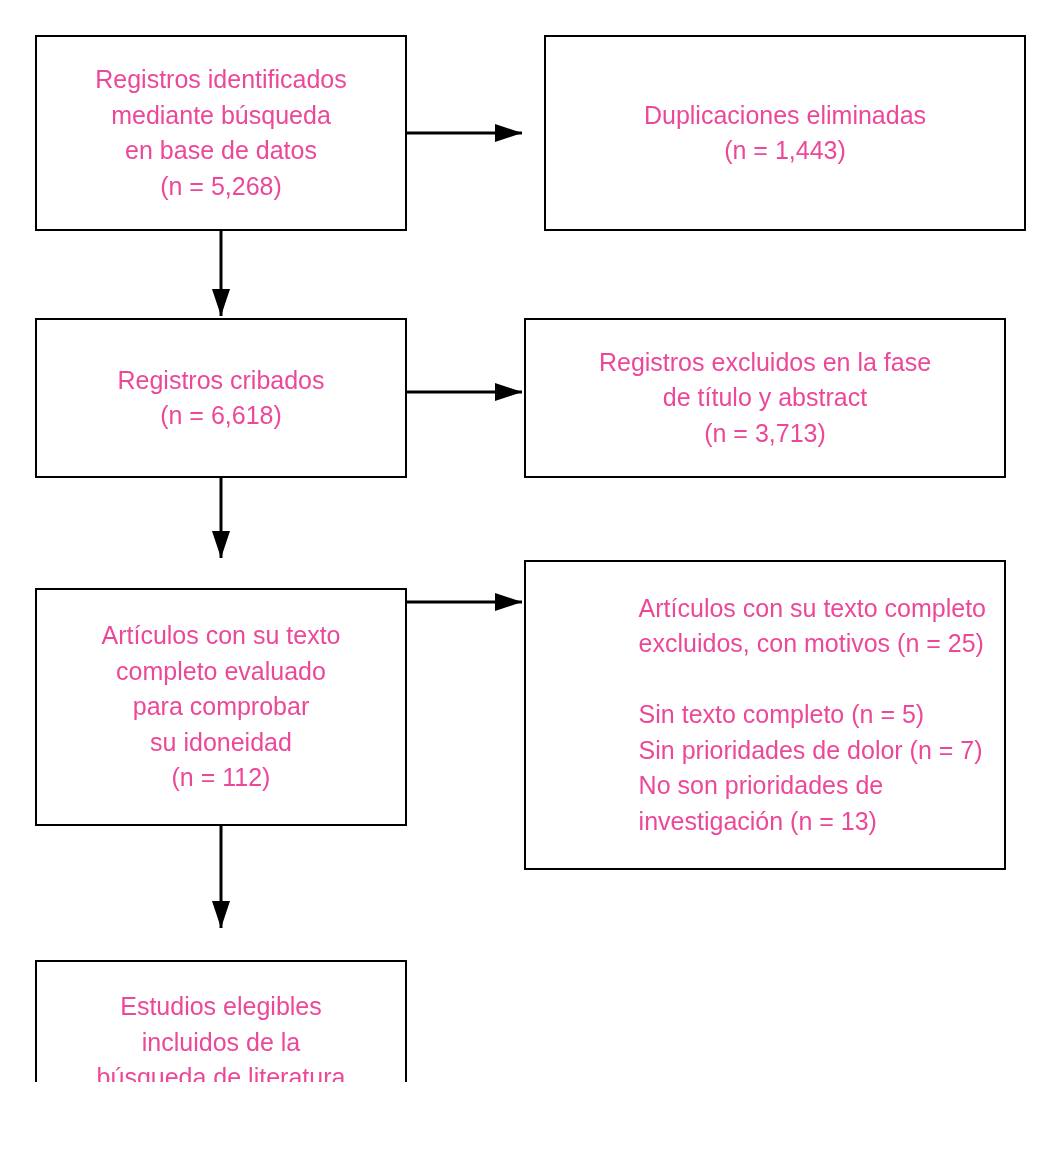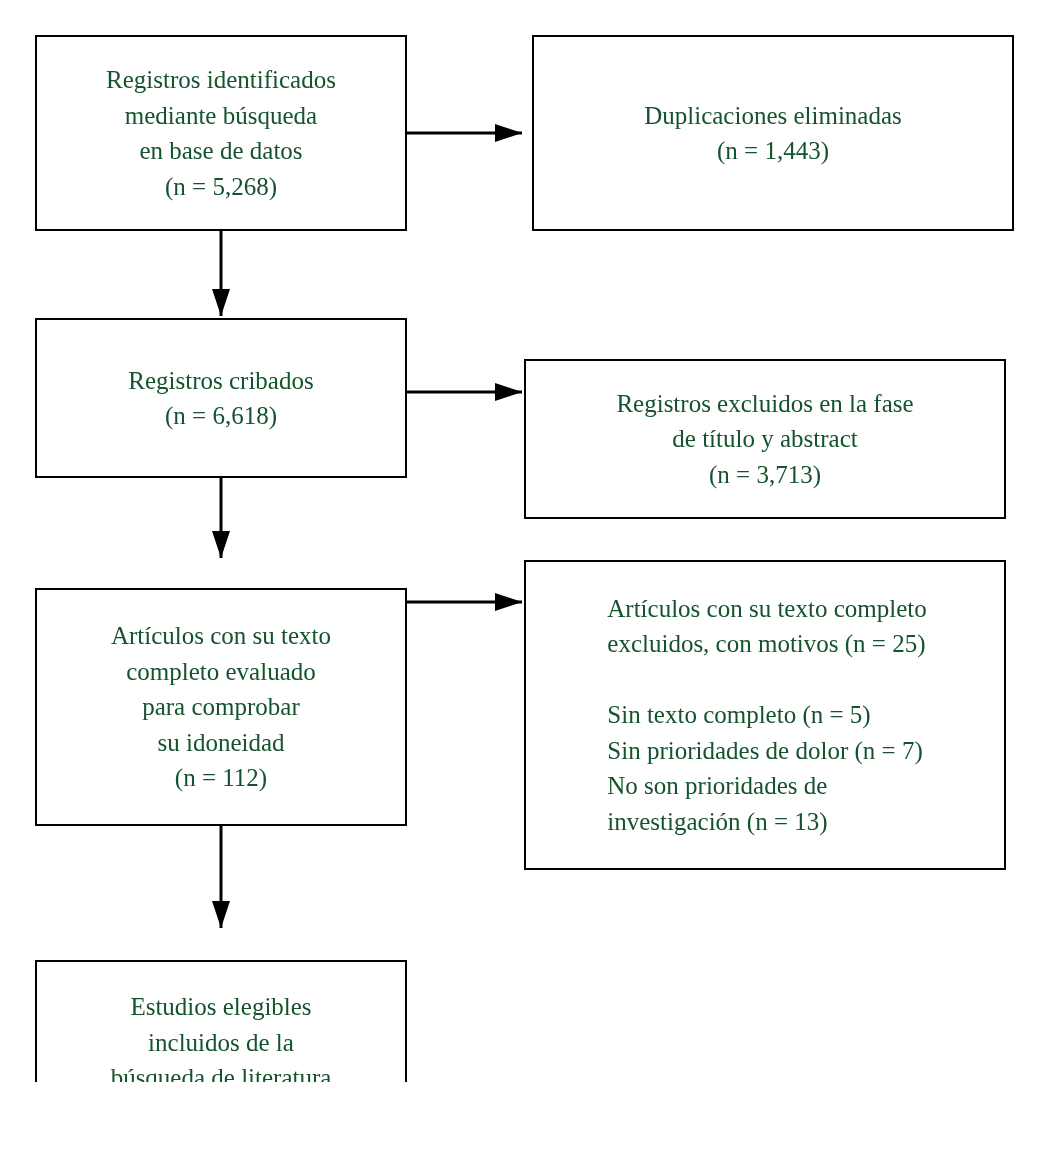--- a/index.html
+++ b/index.html
@@ -5,60 +5,60 @@
   html, body {
     margin: 0;
     padding: 0;
     background: #ffffff;
   }
   .canvas {
     position: relative;
     width: 1064px;
     height: 1082px;
     background: #ffffff;
-    font-family: Liberation Serif, serif;
-    color: #14532d;
+    font-family: Liberation Sans, sans-serif;
+    color: #ec4899;
   }
   .flow-box {
     position: absolute;
     box-sizing: border-box;
     border: 2px solid #000000;
     background: #ffffff;
     display: flex;
     align-items: center;
     justify-content: center;
     font-size: 25px;
     line-height: 1.42;
   }
   .flow-box .box-text {
     white-space: pre-line;
     text-align: center;
     padding: 6px 10px;
   }
   .flow-box.left-align {
-    justify-content: center;
+    justify-content: flex-end;
     align-items: center;
   }
   .flow-box.left-align .box-text {
     text-align: left;
     padding: 10px 18px 10px 22px;
   }
   .arrow-layer {
     position: absolute;
     left: 0;
     top: 0;
     width: 1064px;
     height: 1158px;
     pointer-events: none;
   }
   
   #box-identified        { left: 35px;  top: 35px;  width: 372px; height: 196px; }
-  #box-duplicates        { left: 532px; top: 35px;  width: 482px; height: 196px; }
+  #box-duplicates        { left: 544px; top: 35px;  width: 482px; height: 196px; }
   #box-screened          { left: 35px;  top: 318px; width: 372px; height: 160px; }
-  #box-excluded-title    { left: 524px; top: 318px; width: 482px; height: 160px; margin-top: 41px; }
+  #box-excluded-title    { left: 524px; top: 318px; width: 482px; height: 160px; }
   #box-fulltext          { left: 35px;  top: 588px; width: 372px; height: 238px; }
   #box-excluded-fulltext { left: 524px; top: 560px; width: 482px; height: 310px; }
   #box-included          { left: 35px;  top: 960px; width: 372px; height: 200px; justify-content: center; }
 </style>
 </head>
 <body>
 
 <div class="canvas">
 
   <svg class="arrow-layer" width="1064" height="1158" viewBox="0 0 1064 1158" xmlns="http://www.w3.org/2000/svg">

